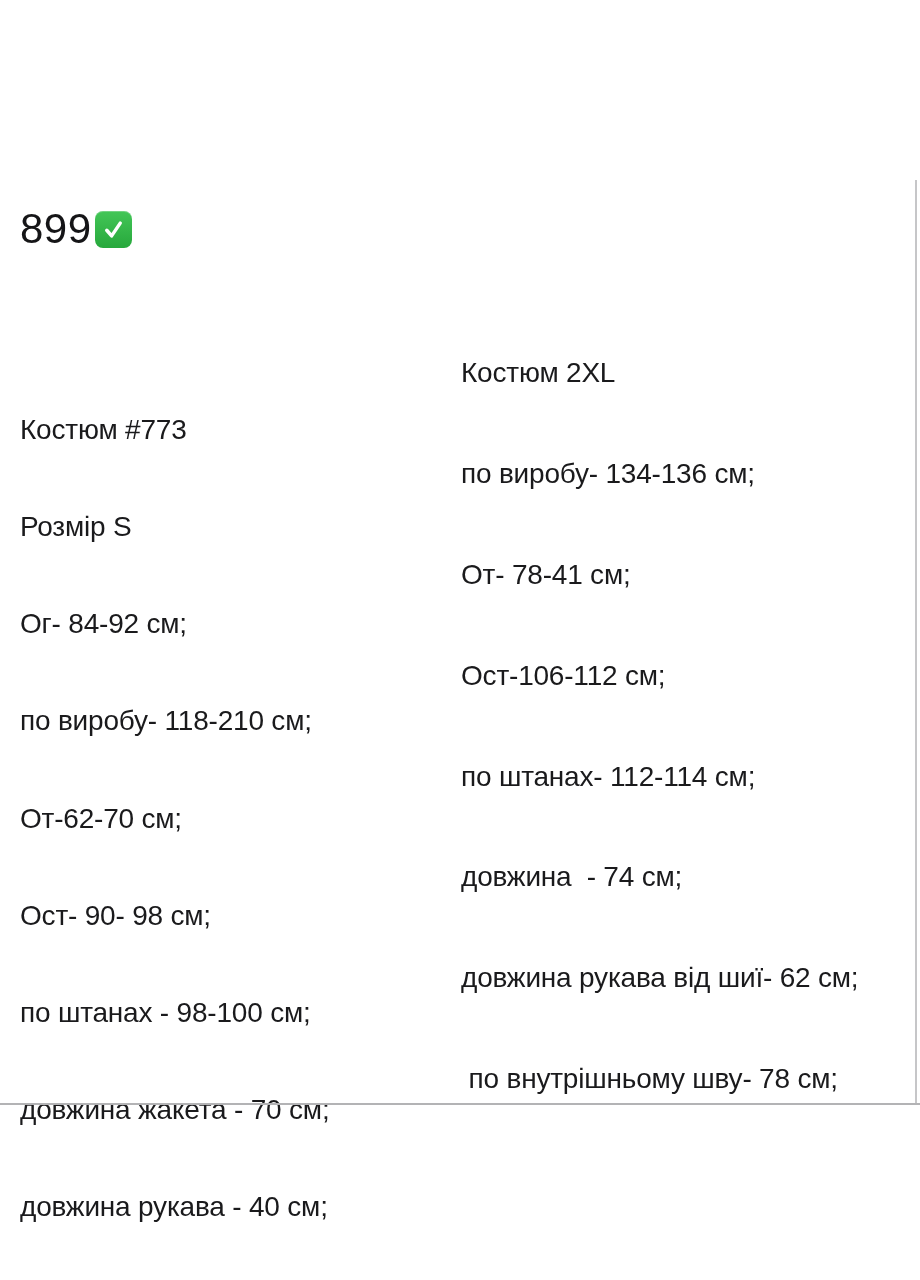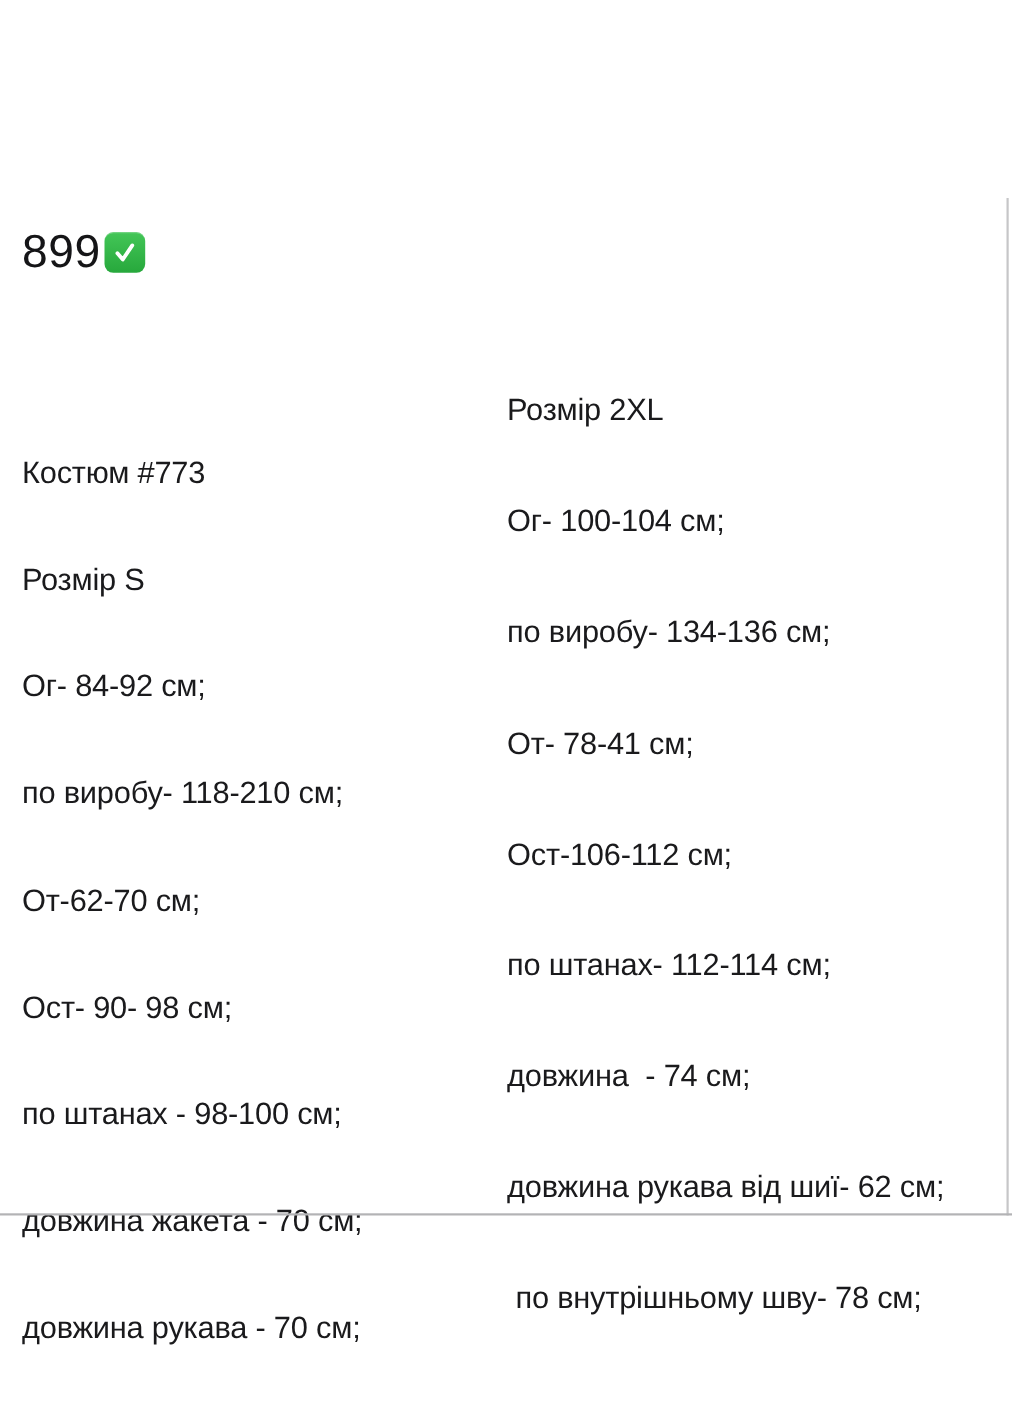--- a/index.html
+++ b/index.html
@@ -92,32 +92,31 @@
   <div class="col col-left">
     <div class="block">
       <div>Костюм #773</div>
       <div>Розмір S</div>
       <div>Ог- 84-92 см;</div>
       <div>по виробу- 118-210 см;</div>
       <div>От-62-70 см;</div>
       <div>Ост- 90- 98 см;</div>
       <div>по штанах - 98-100 см;</div>
       <div>довжина жакета - 70 см;</div>
-      <div>довжина рукава - 70 см;</div>
+      <div>довжина рукава - 40 см;</div>
       
       
       
     </div>
     
   </div>
 
   <div class="col col-right">
     <div class="block">
-      <div>Розмір 2XL</div>
-      <div>Ог- 100-104 см;</div>
+      <div>Костюм 2XL</div>
       <div>по виробу- 134-136 см;</div>
       <div>От- 78-41 см;</div>
       <div>Ост-106-112 см;</div>
       <div>по штанах- 112-114 см;</div>
       <div>довжина  - 74 см;</div>
       <div>довжина рукава від шиї- 62 см;</div>
       <div> по внутрішньому шву- 78 см;</div>
       
     </div>
     

